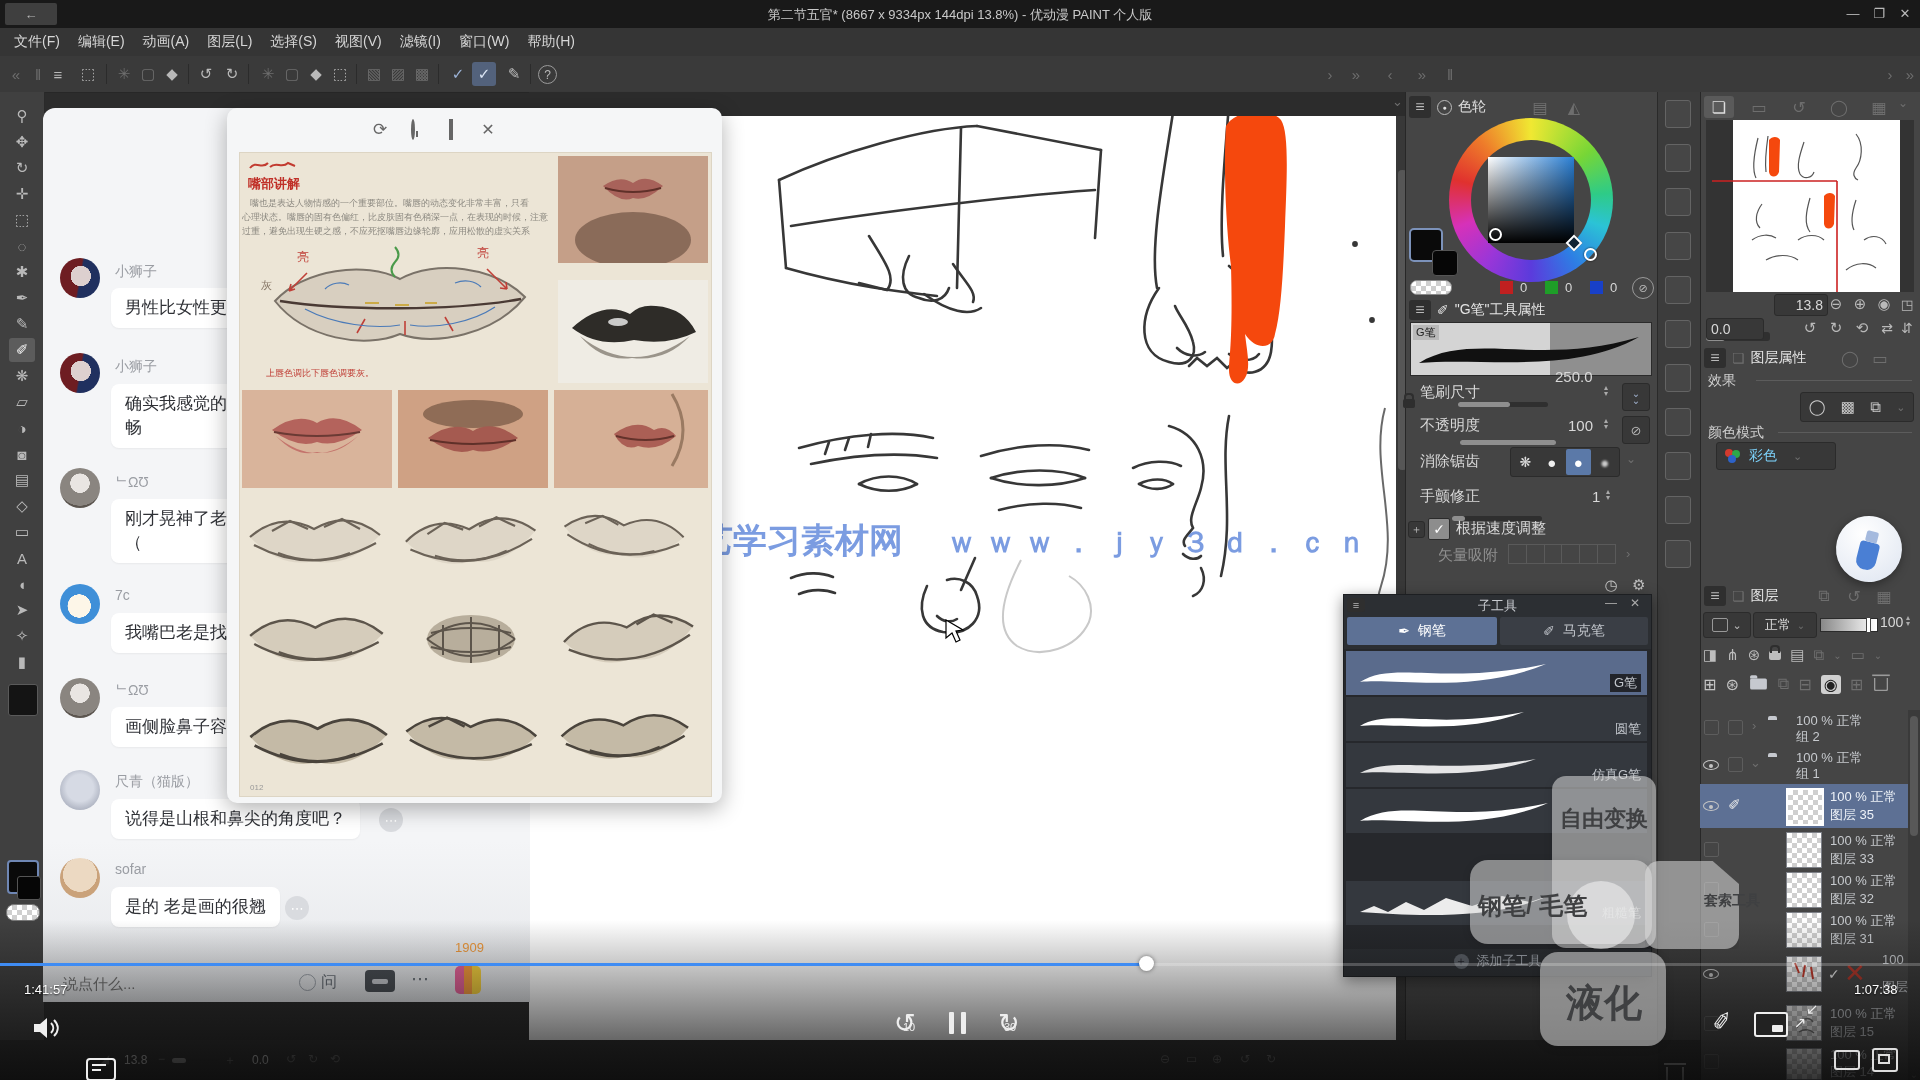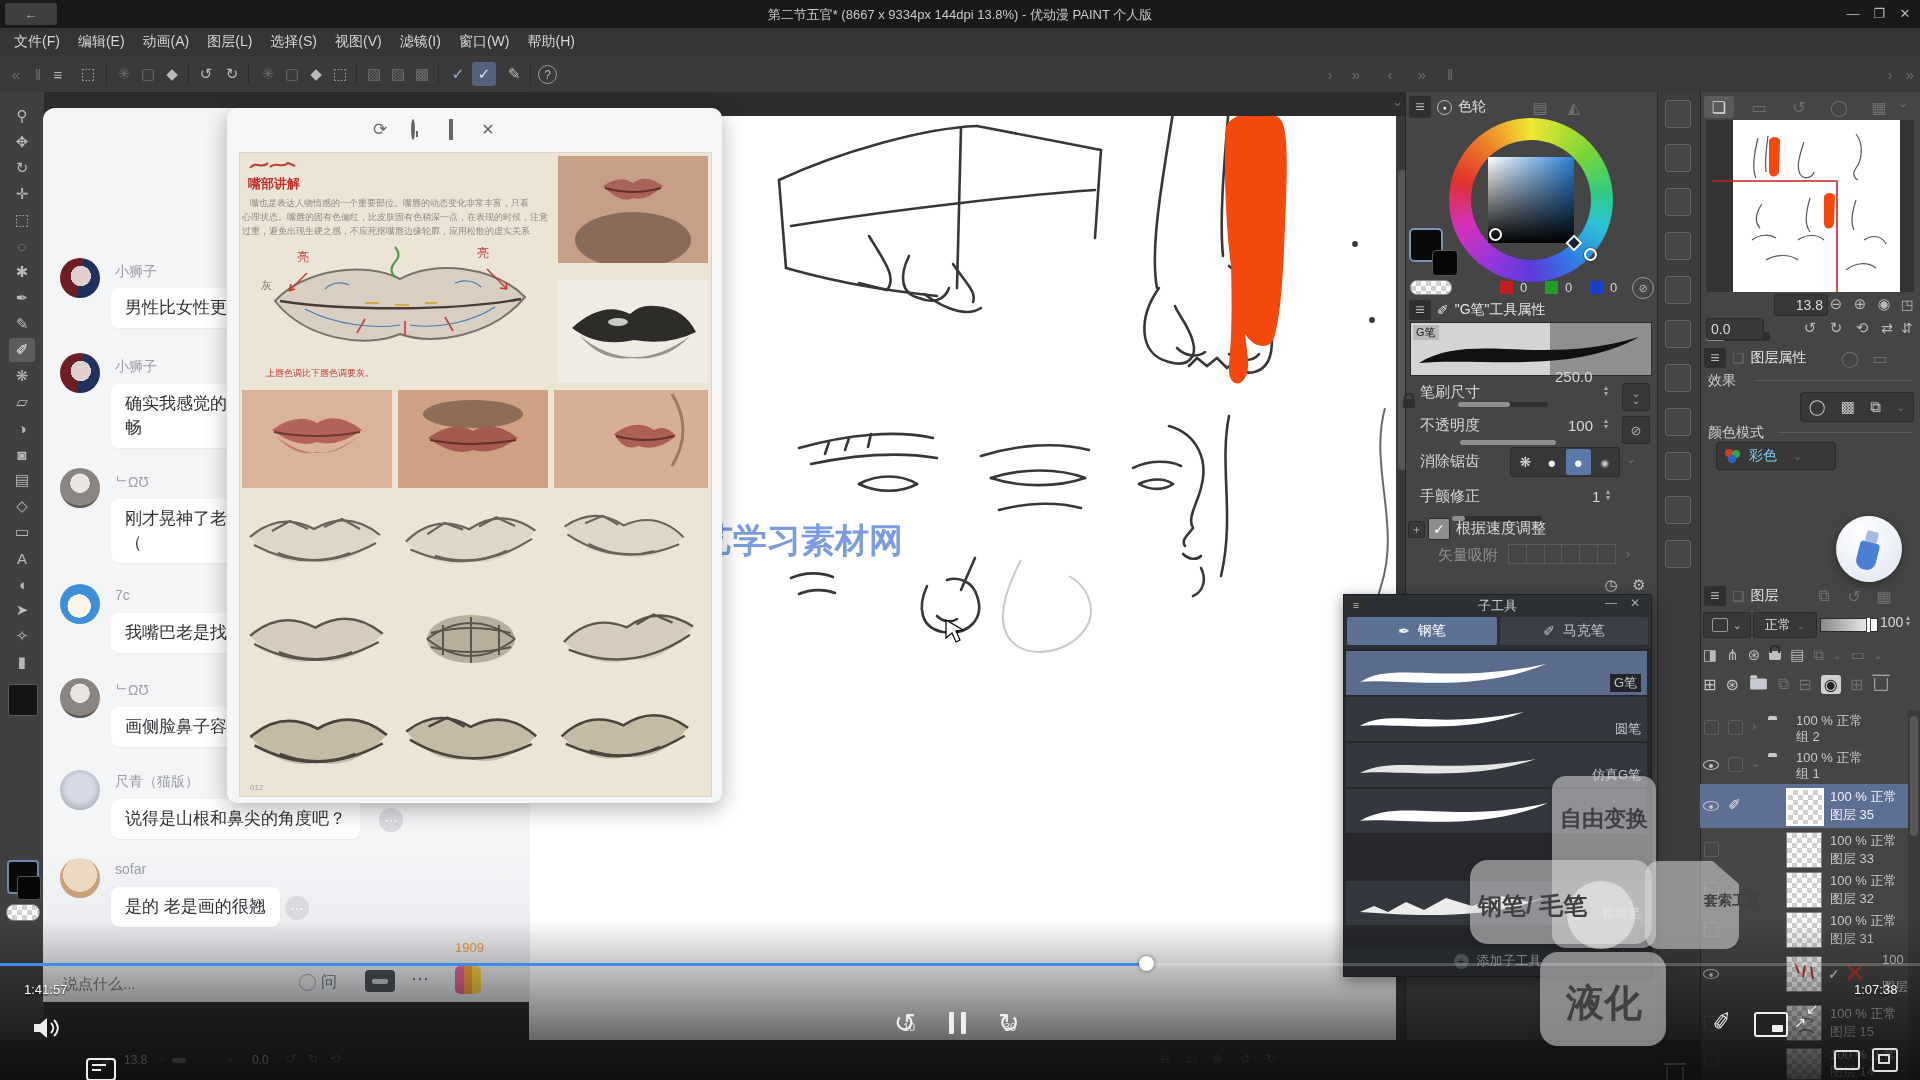--- a/index.html
+++ b/index.html
@@ -235,20 +235,21 @@
       <circle cx="826" cy="128" r="1.6" fill="#1c1c1c"></circle>
         <circle cx="843" cy="204" r="1.6" fill="#1c1c1c"></circle>
     </g>
     <path d="M856,292 C840,350 872,410 852,470 C844,495 850,515 860,525" fill="none" stroke="#2a2a2a" stroke-width="2" opacity="0.7"></path>
     <path d="M492,444 C470,486 468,516 488,530 C512,544 548,532 560,506 C566,490 558,470 540,460" fill="none" stroke="#c9c9c9" stroke-width="2"></path>
     <path d="M697,10 C706,-6 740,-10 752,4 C760,16 758,60 756,110 C754,160 752,196 746,218 C744,232 728,236 716,218 C718,236 722,252 716,262 C710,272 700,268 700,254 C700,240 704,226 702,150 C698,120 694,60 697,10 Z" fill="#f5480d"></path>
     <polygon points="417,504 417,522 423,517 427,526 431,524 427,515 434,514" fill="#fff" stroke="#000" stroke-width="1.2"></polygon>
   </svg>
   <div class="abs watermark" style="left:665px;top:518px;">
     <span style="font-size:34px">技艺学习素材网</span>
+    <span style="font-size:29px;letter-spacing:10px">ｗｗｗ．ｊｙ３ｄ．ｃｎ</span>
   </div>
   <div class="abs scrollbar-v">
       <div class="scroll-thumb"></div>
     </div>
 
   <div class="abs panel" style="left:1405px;top:92px;width:252px;height:948px;border-left:1px solid #272727;"></div>
   <div class="abs ic ptab" style="left:1409px;top:96px;width:22px;height:22px;">≡</div>
   <div class="abs ic" style="left:1437px;top:96px;height:22px;gap:6px;color:#e0e0e0;font-size:14px;">
     <span style="border:1.5px solid #bbb;border-radius:50%;width:13px;height:13px;display:inline-flex;align-items:center;justify-content:center;font-size:7px;">●</span>
     <span>色轮</span>

